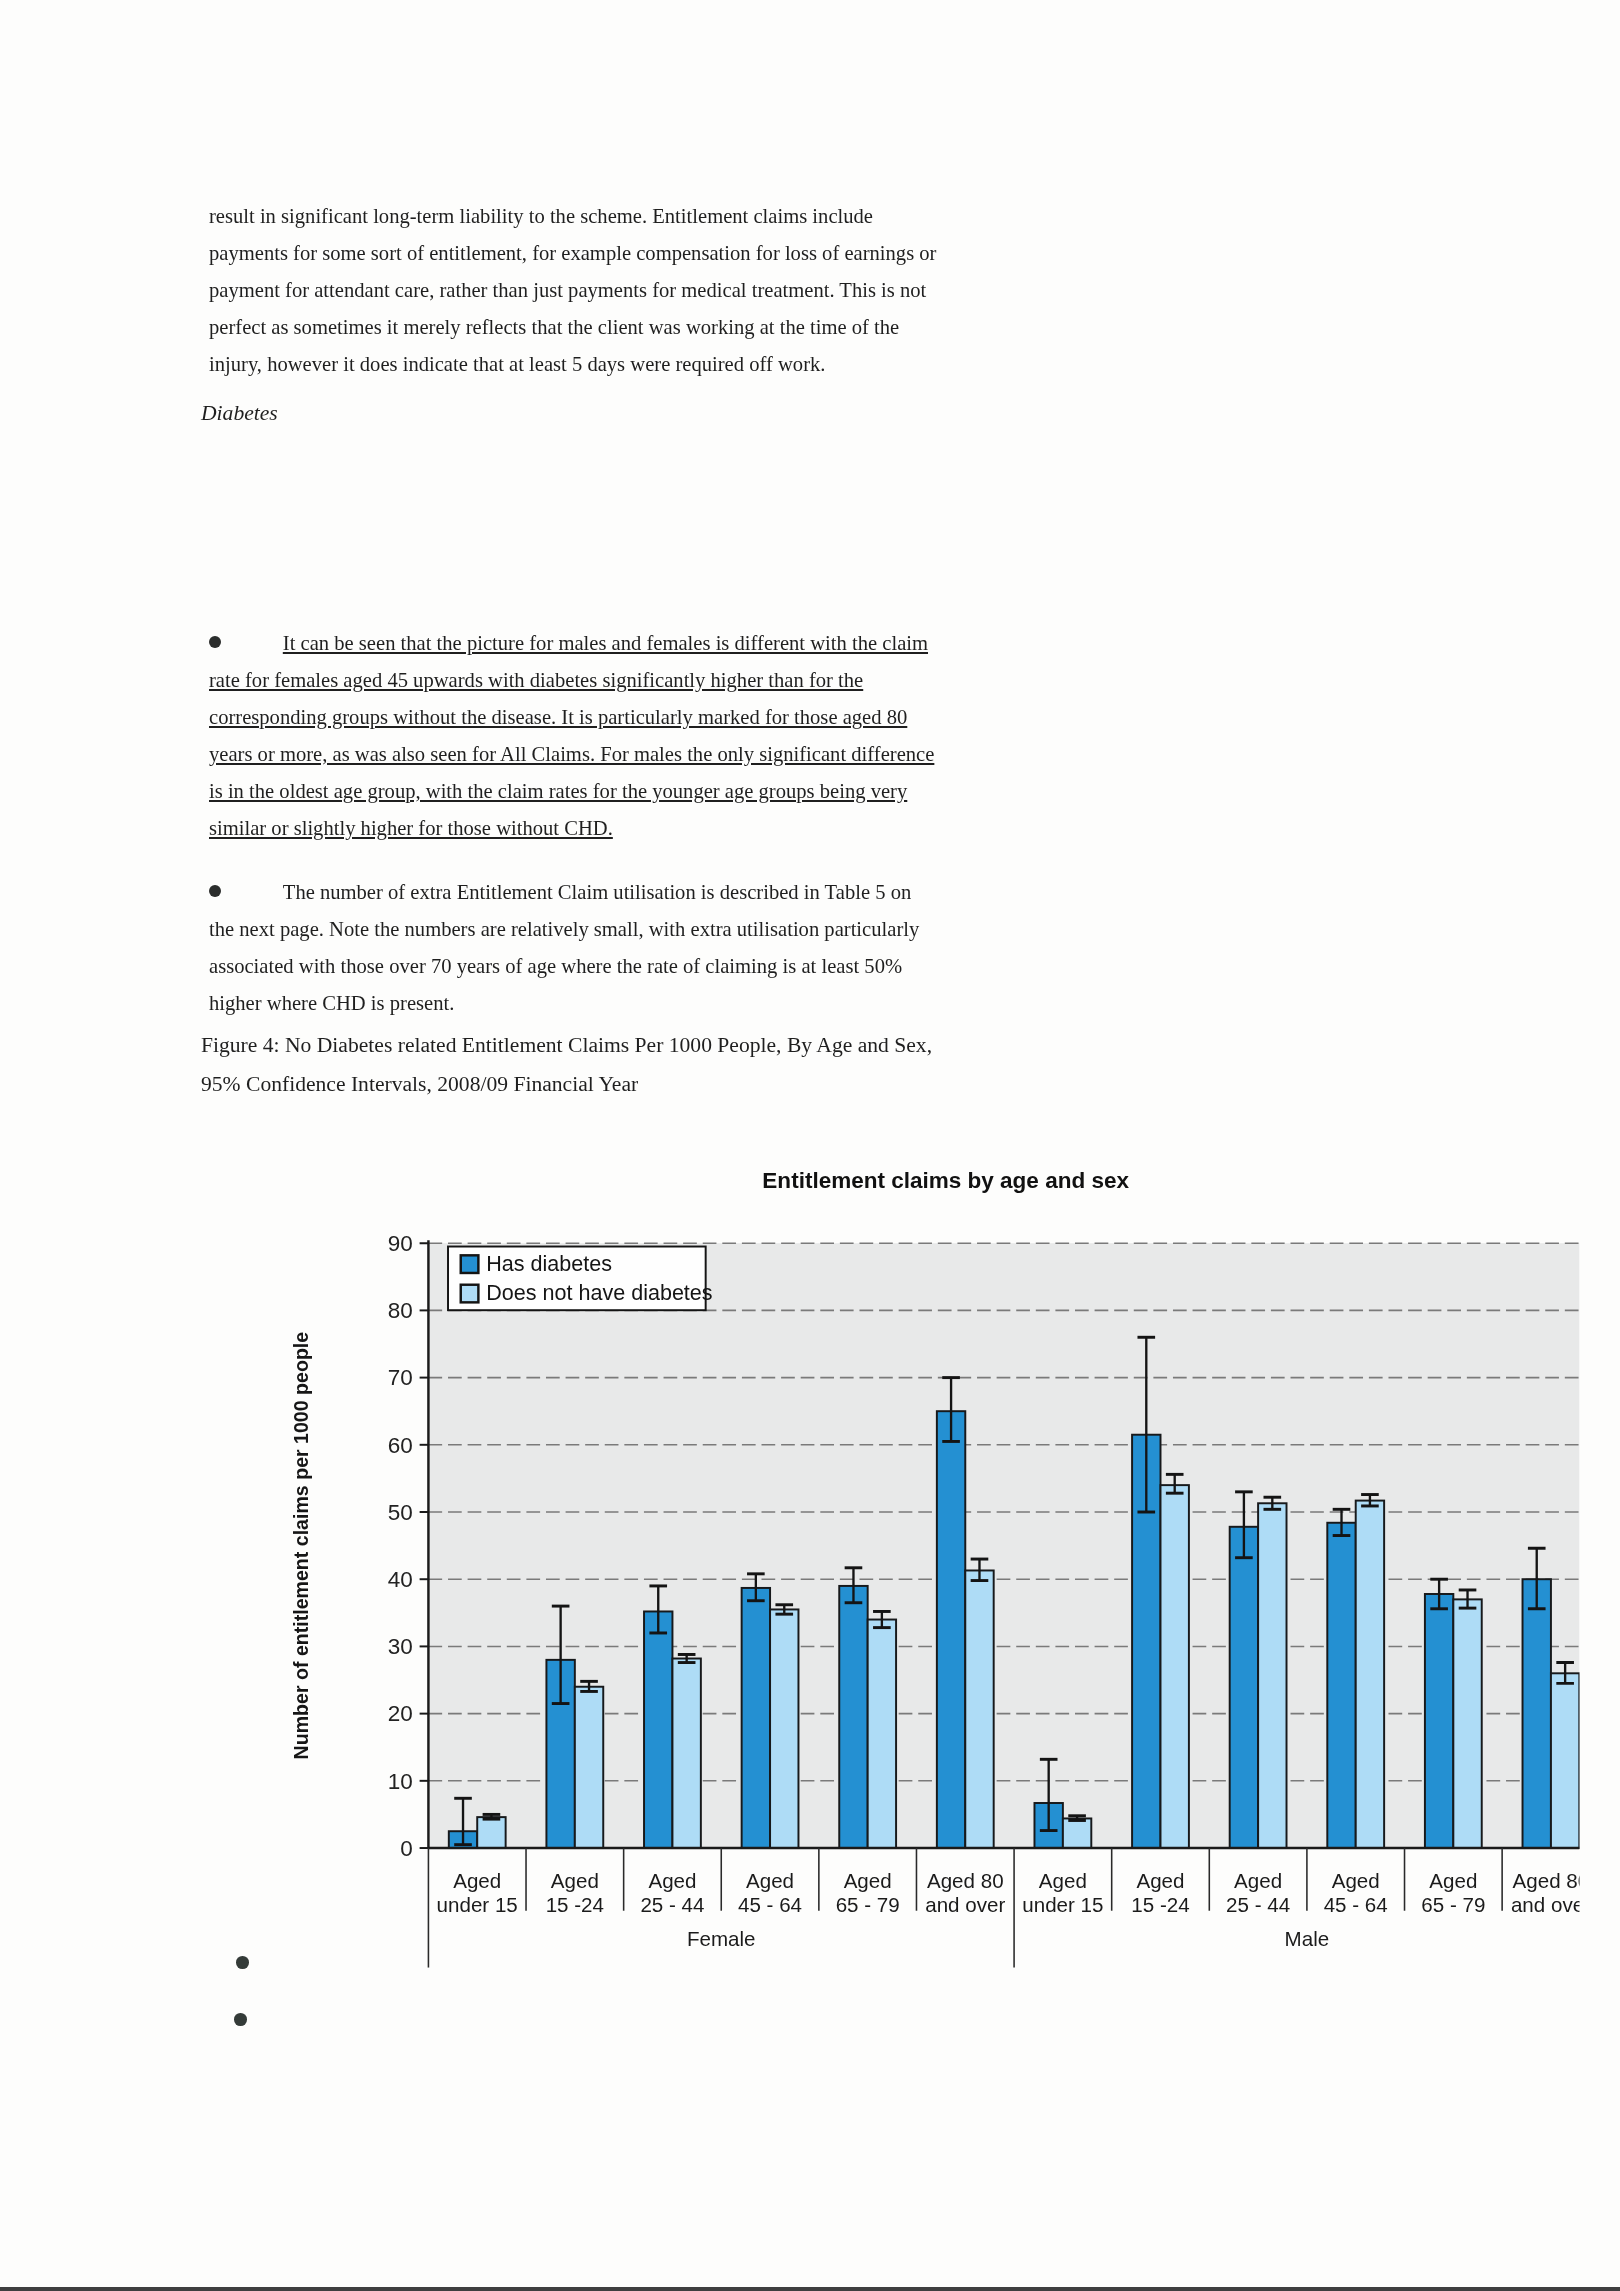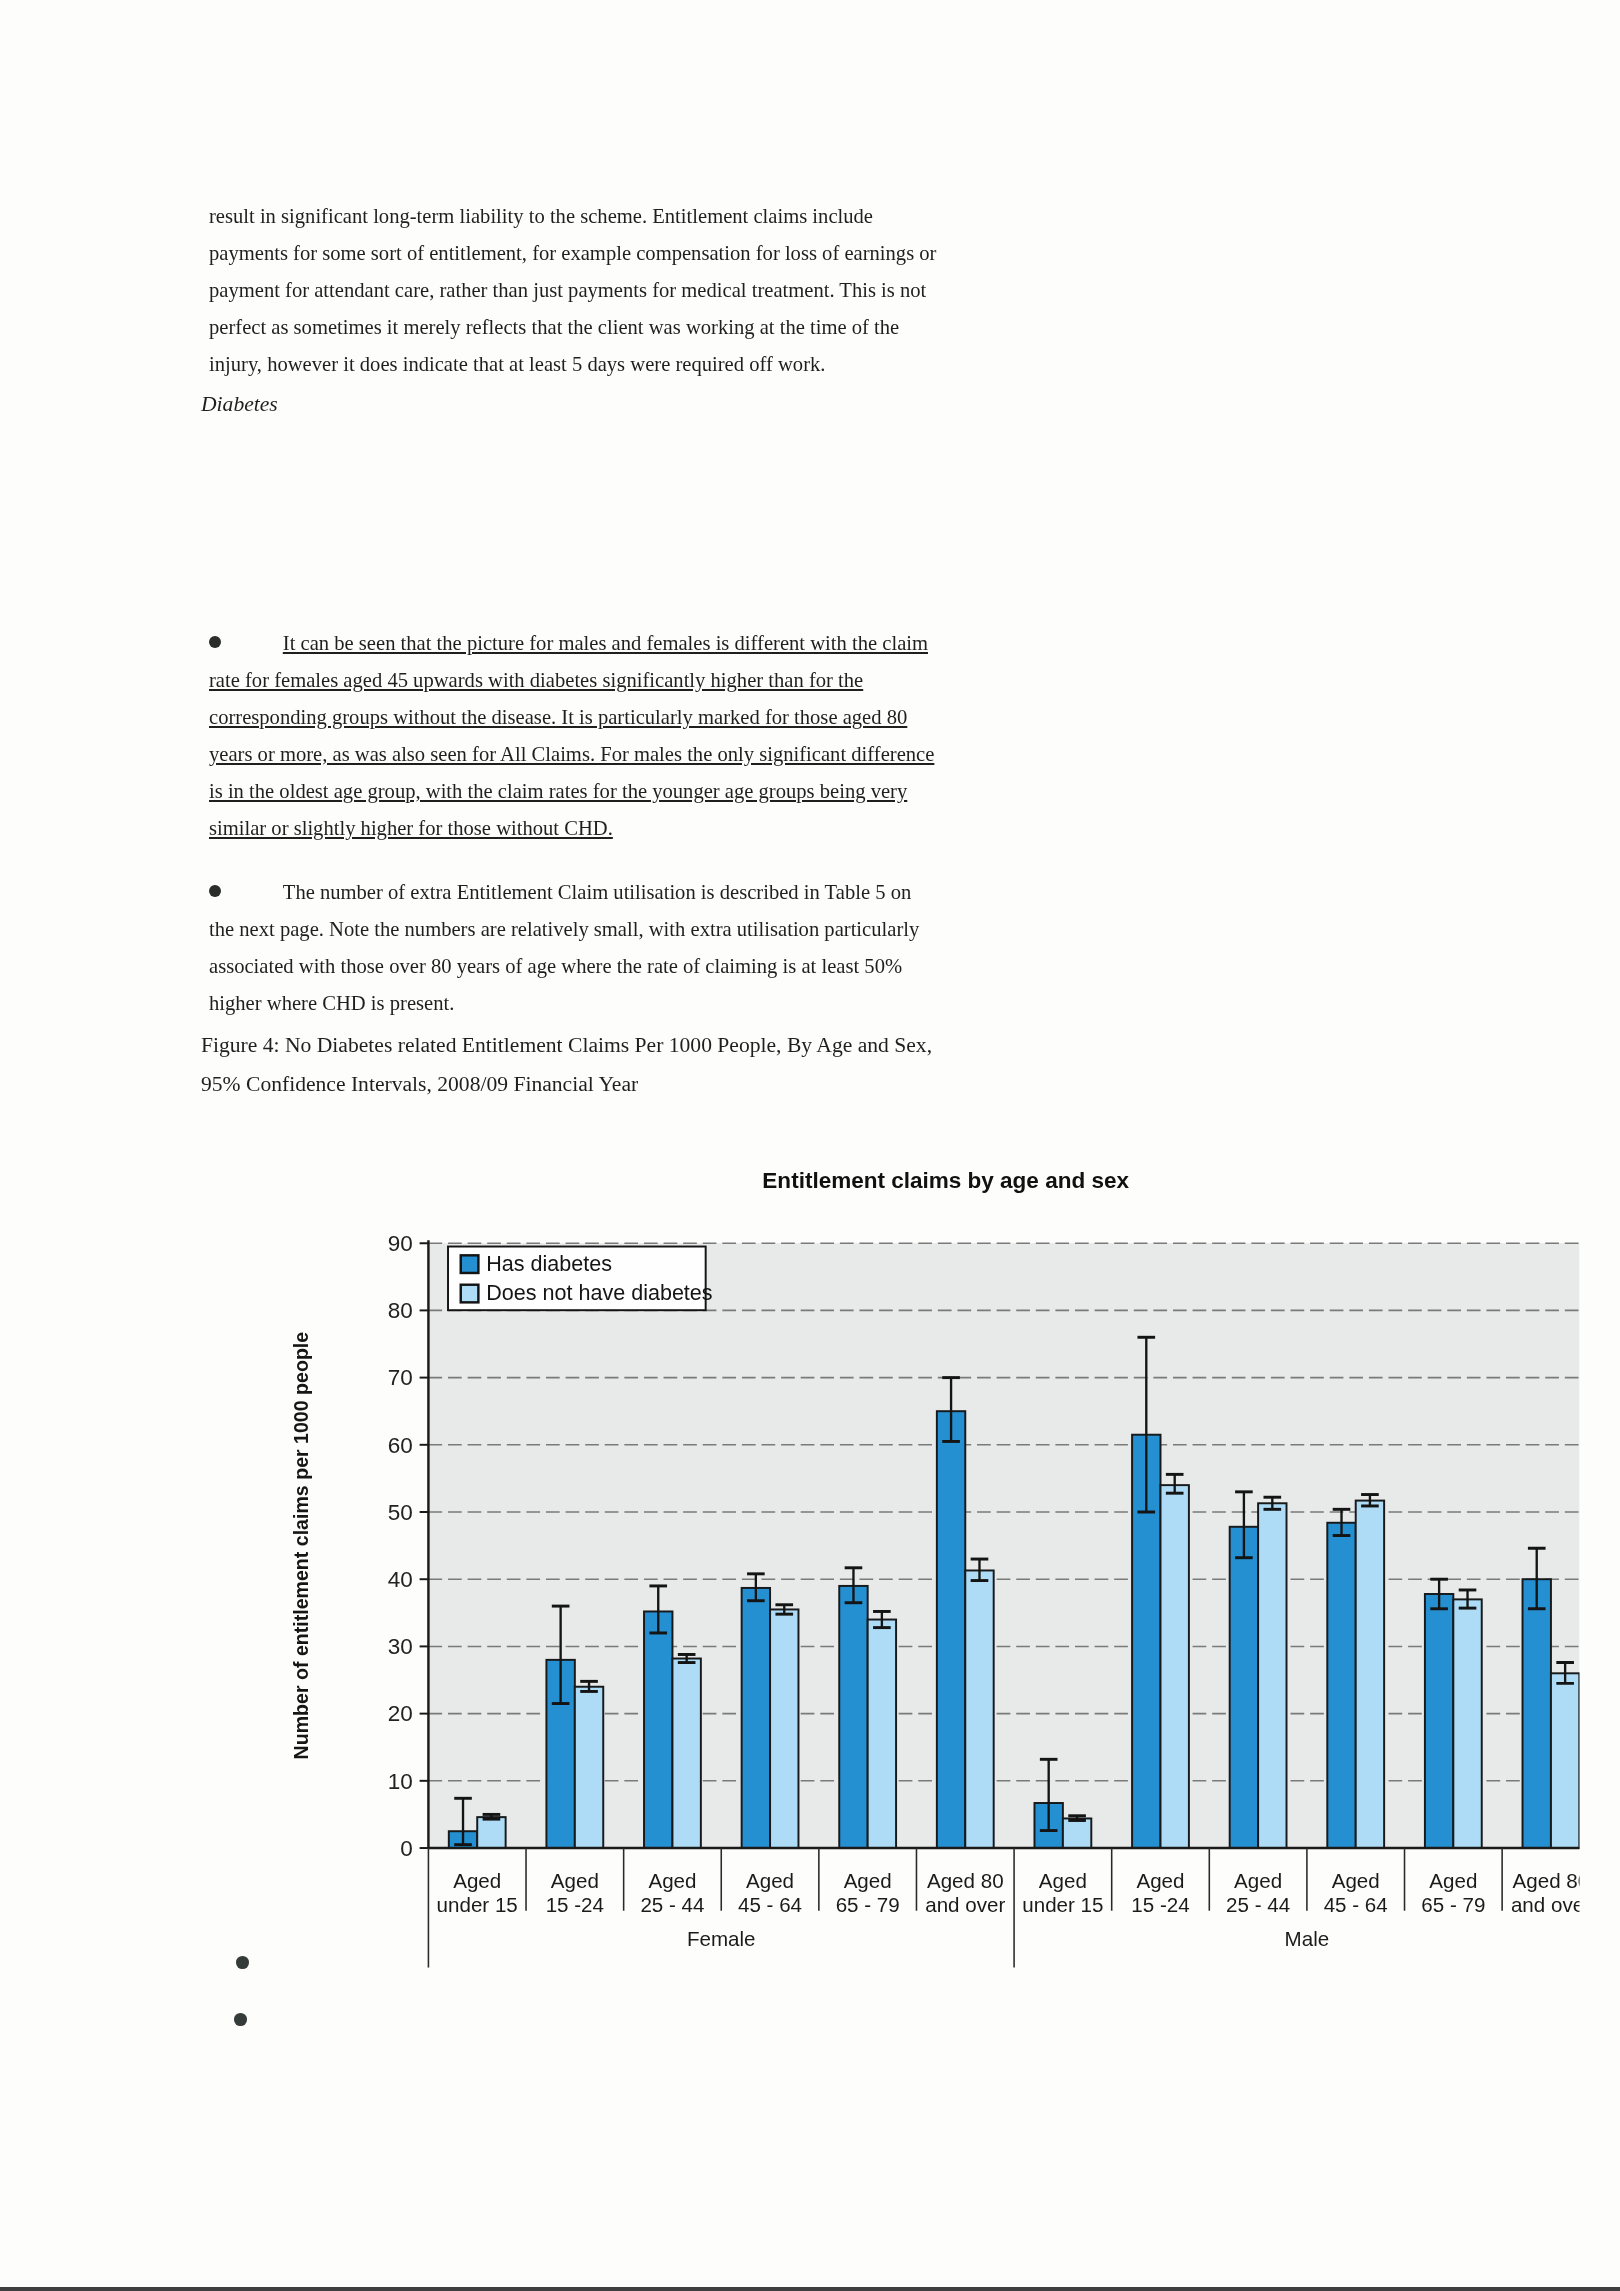--- a/index.html
+++ b/index.html
@@ -39,29 +39,29 @@
     background:#3f3f3f;
   }
 </style>
 </head>
 <body>
 
 <div class="page">
 
   <p class="body-text" style="top:190px;">result in significant long-term liability to the scheme.  Entitlement claims include payments for some sort of entitlement, for example compensation for loss of earnings or payment for attendant care, rather than just payments for medical treatment. This is not perfect as sometimes it merely reflects that the client was working at the time of the injury, however it does indicate that at least 5 days were required off work.</p>
 
-  <p class="italic-heading" style="top:392px;">Diabetes</p>
+  <p class="italic-heading" style="top:401px;">Diabetes</p>
 
 
   <p class="body-text" style="top:617px;text-decoration:underline;">
     <span class="bullet-dot"></span><span>It can be seen that the picture for males and females is different with the claim rate for females aged 45 upwards with diabetes significantly higher than for the corresponding groups without the disease. It is particularly marked for those aged 80 years or more, as was also seen for All Claims. For males the only significant difference is in the oldest age group, with the claim rates for the younger age groups being very similar or slightly higher for those without CHD.</span>
   </p>
 
   <p class="body-text" style="top:866px;">
-    <span class="bullet-dot"></span><span>The number of extra Entitlement Claim utilisation is described in Table 5 on the next page. Note the numbers are relatively small, with extra utilisation particularly associated with those over 80 years of age where the rate of claiming is at least 50% higher where CHD is present.</span>
+    <span class="bullet-dot"></span><span>The number of extra Entitlement Claim utilisation is described in Table 5 on the next page. Note the numbers are relatively small, with extra utilisation particularly associated with those over 70 years of age where the rate of claiming is at least 50% higher where CHD is present.</span>
   </p>
 
   <p class="caption" style="top:1026px;">Figure 4: No Diabetes related Entitlement Claims Per 1000 People, By Age and Sex, 95% Confidence Intervals, 2008/09 Financial Year</p>
 
   <div class="chart-wrap">
     <svg id="figure4-svg" width="1620" height="867" viewBox="0 0 1653 885">
         <defs>
           <clipPath id="chartClip">
             <rect x="0" y="0" width="1612" height="885"></rect>
           </clipPath>

